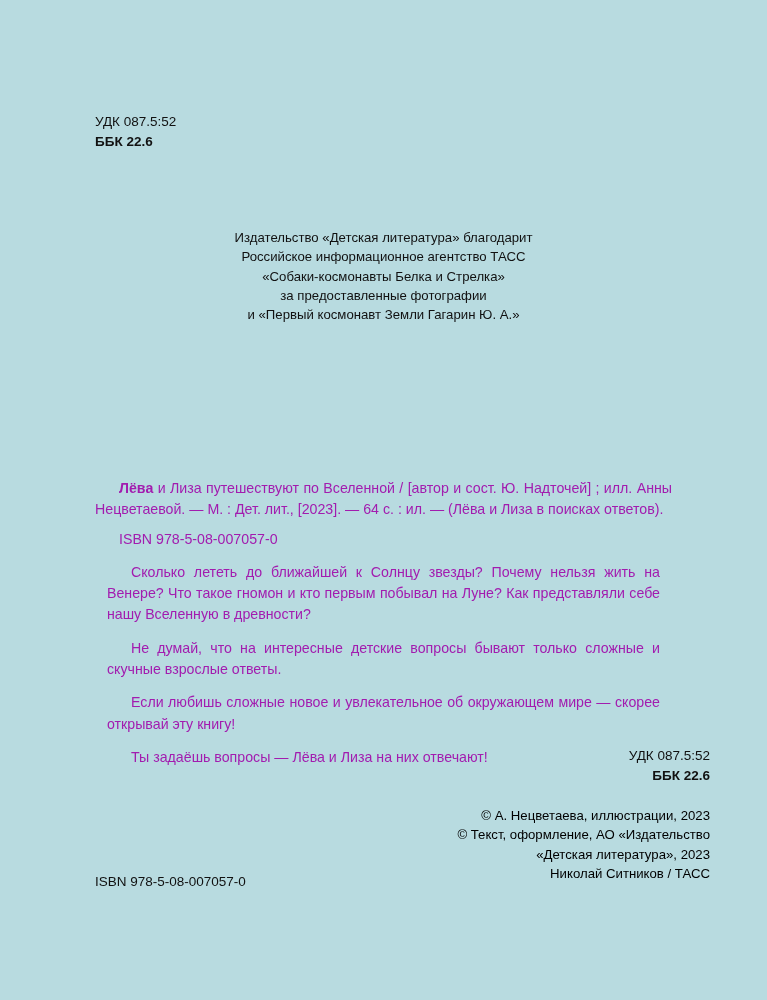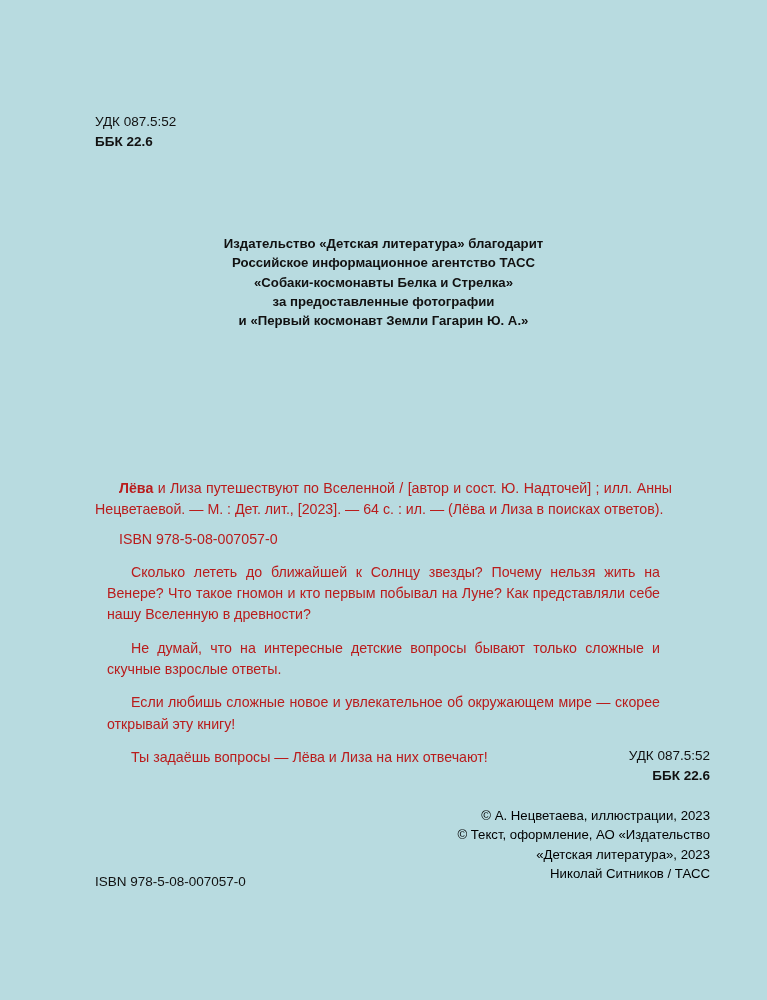--- a/index.html
+++ b/index.html
@@ -30,36 +30,35 @@
     color: #111111;
   }
   .udk-block .bbk {
     font-weight: bold;
   }
 
   .thanks {
     position: absolute;
     left: 0;
     right: 0;
-    top: 234px;
+    top: 228px;
     text-align: center;
     font-size: 13.2px;
     line-height: 1.46;
     color: #111111;
-    font-weight: bold;
   }
 
   .desc {
     position: absolute;
     left: 95px;
     width: 577px;
     top: 478px;
     font-size: 14.2px;
     line-height: 1.5;
-    color: #b91c1c;
+    color: #a21caf;
     text-align: justify;
   }
   .desc .cite {
     margin: 0 0 2px 0;
     text-indent: 24px;
   }
   .desc .cite b {
     font-weight: bold;
   }
   .desc .isbn-line {

